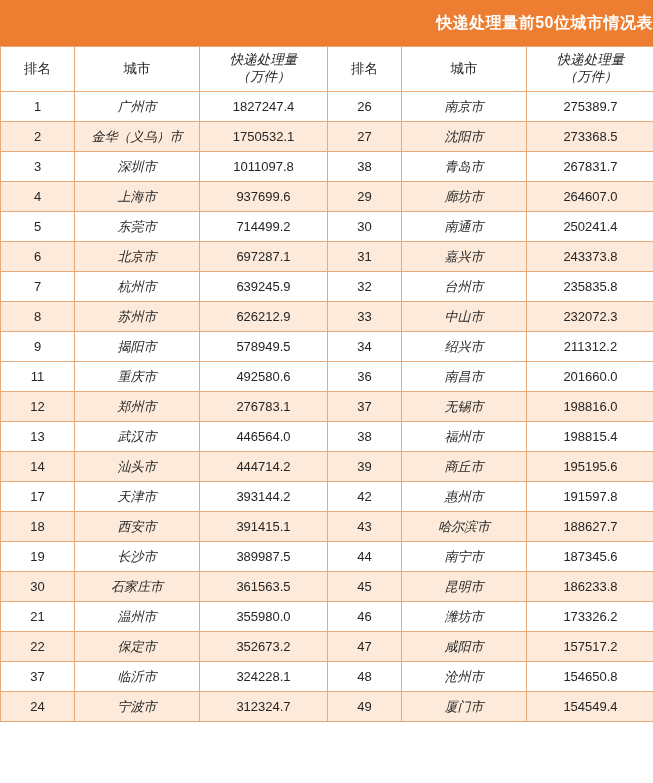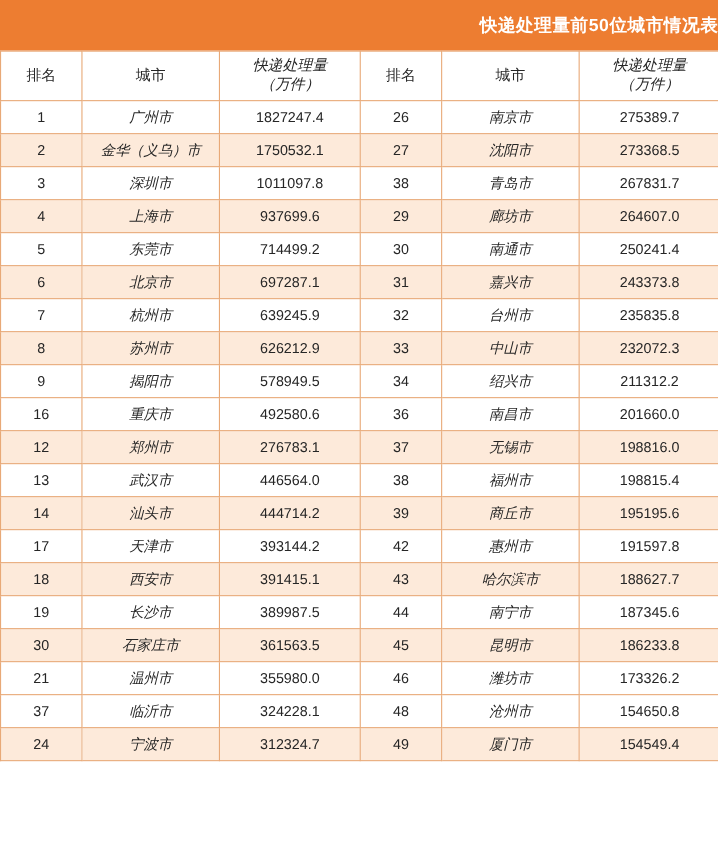--- a/index.html
+++ b/index.html
@@ -175,21 +175,21 @@
         </tr>
         <tr class="odd">
           <td class="rank-cell">9</td>
           <td class="city-cell">揭阳市</td>
           <td class="vol-cell">578949.5</td>
           <td class="rank-cell">34</td>
           <td class="city-cell">绍兴市</td>
           <td class="vol-cell">211312.2</td>
         </tr>
         <tr class="odd">
-          <td class="rank-cell">16</td>
+          <td class="rank-cell">11</td>
           <td class="city-cell">重庆市</td>
           <td class="vol-cell">492580.6</td>
           <td class="rank-cell">36</td>
           <td class="city-cell">南昌市</td>
           <td class="vol-cell">201660.0</td>
         </tr>
         <tr class="even">
           <td class="rank-cell">12</td>
           <td class="city-cell">郑州市</td>
           <td class="vol-cell">276783.1</td>
@@ -246,20 +246,28 @@
           <td class="vol-cell">186233.8</td>
         </tr>
         <tr class="odd">
           <td class="rank-cell">21</td>
           <td class="city-cell">温州市</td>
           <td class="vol-cell">355980.0</td>
           <td class="rank-cell">46</td>
           <td class="city-cell">潍坊市</td>
           <td class="vol-cell">173326.2</td>
         </tr>
+        <tr class="even">
+          <td class="rank-cell">22</td>
+          <td class="city-cell">保定市</td>
+          <td class="vol-cell">352673.2</td>
+          <td class="rank-cell">47</td>
+          <td class="city-cell">咸阳市</td>
+          <td class="vol-cell">157517.2</td>
+        </tr>
         <tr class="odd">
           <td class="rank-cell">37</td>
           <td class="city-cell">临沂市</td>
           <td class="vol-cell">324228.1</td>
           <td class="rank-cell">48</td>
           <td class="city-cell">沧州市</td>
           <td class="vol-cell">154650.8</td>
         </tr>
         <tr class="even">
           <td class="rank-cell">24</td>

